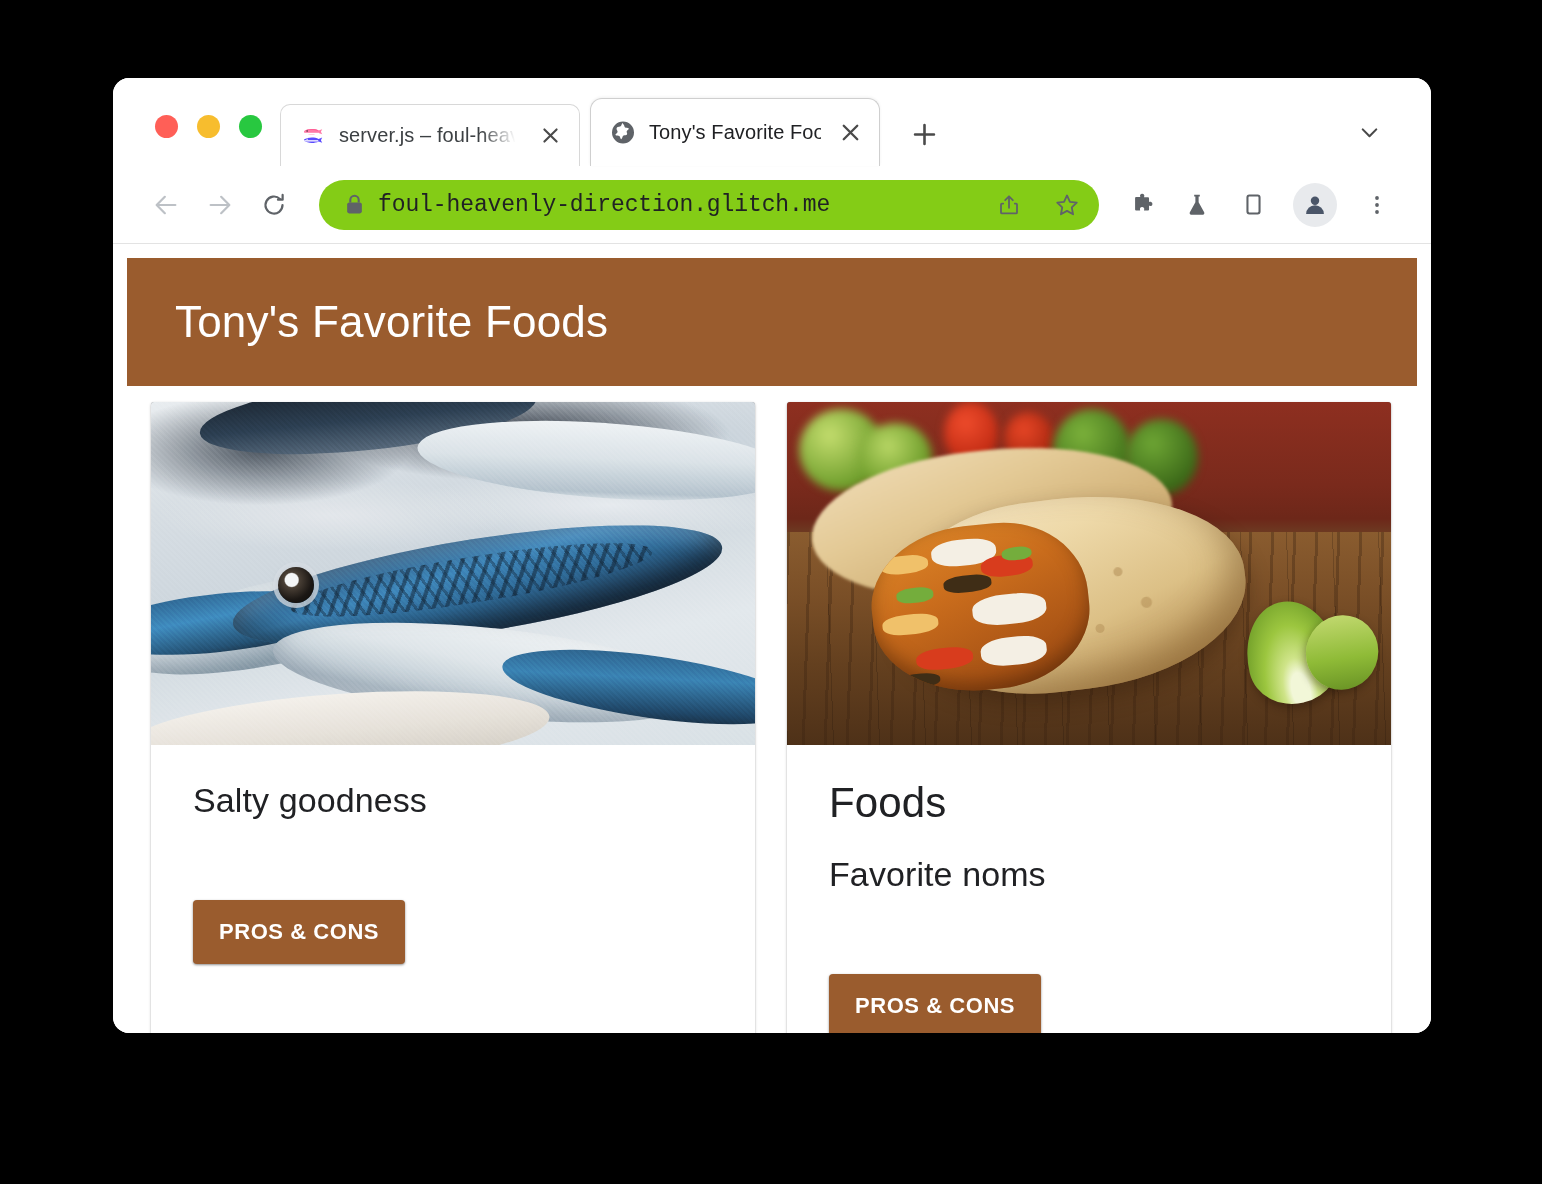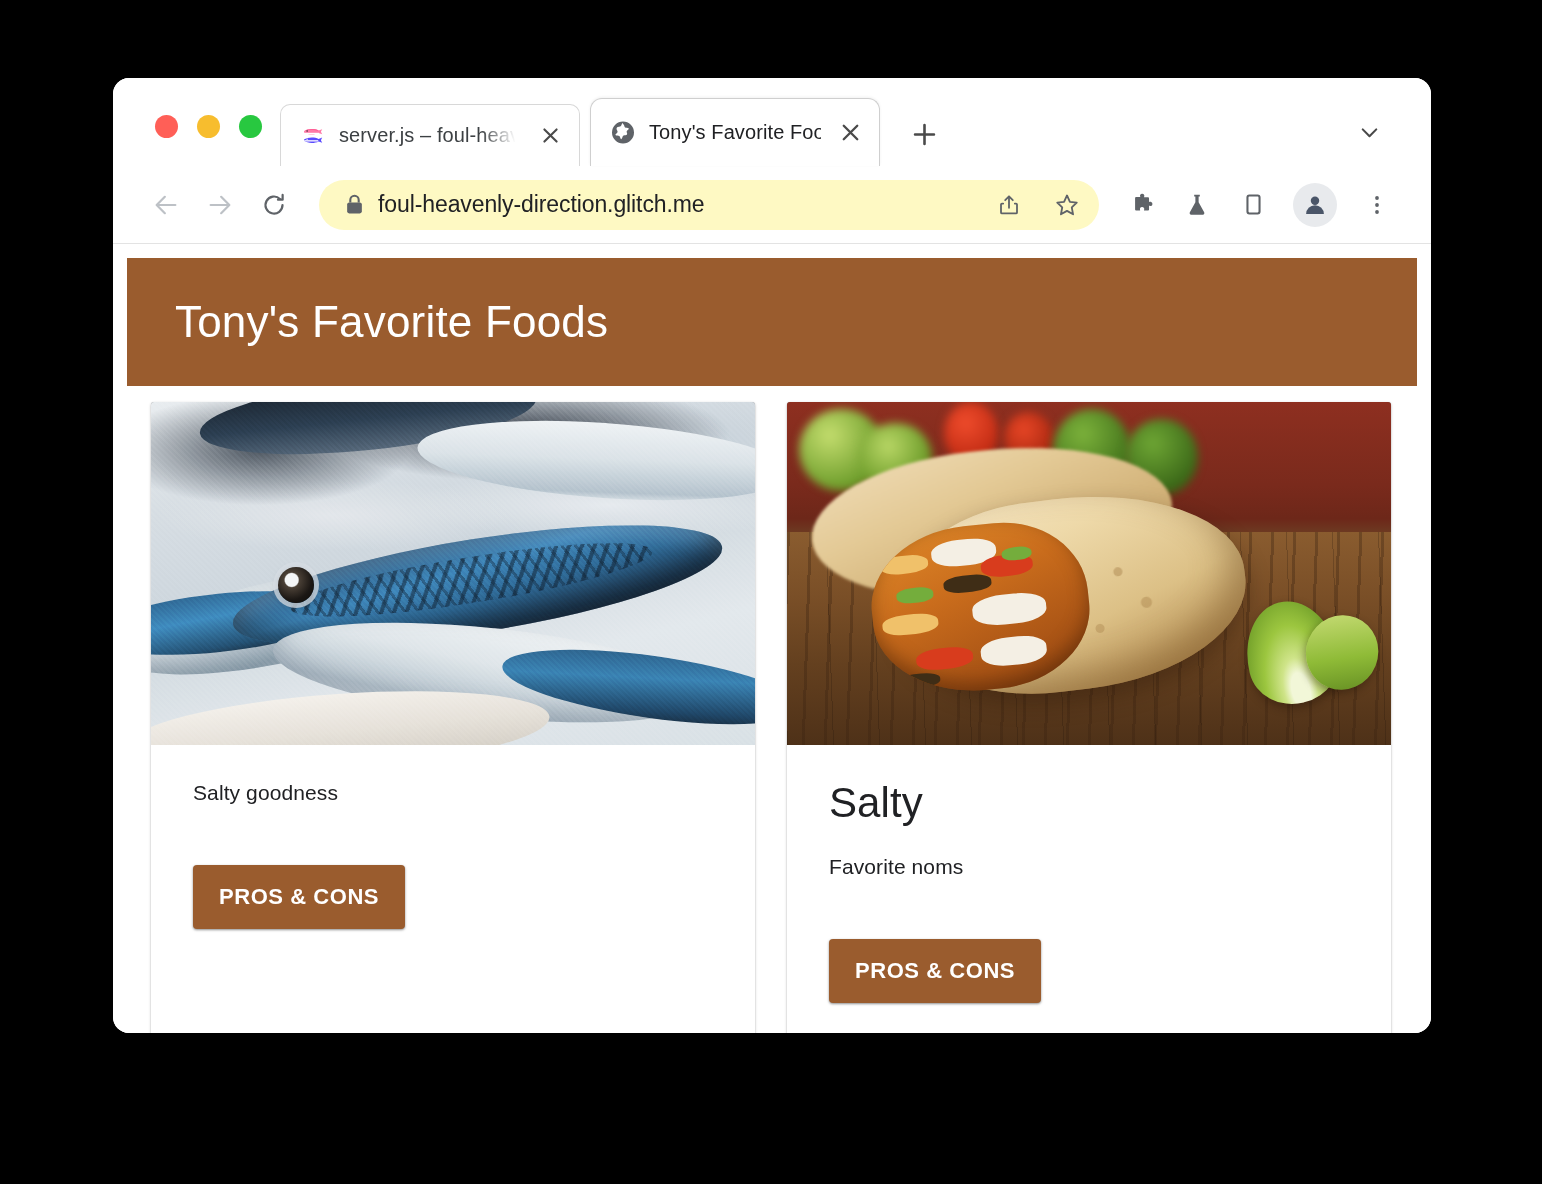--- a/index.html
+++ b/index.html
@@ -182,28 +182,29 @@
     border-radius: 50%;
     color: #5f6368;
     flex: 0 0 auto;
   }
   .nav-btn.disabled { color: #bdc1c6; }
 
   #omnibox {
     flex: 1 1 auto;
     height: 50px;
     margin: 0 12px 0 18px;
-    background: #fef9c3;
+    background: #84cc16;
     border-radius: 26px;
     display: flex;
     align-items: center;
     padding: 0 10px 0 26px;
     box-sizing: border-box;
     gap: 14px;
     min-width: 0;
+    font-family: Liberation Mono, monospace;
   }
   #omnibox .lock-icon {
     flex: 0 0 auto;
     display: flex;
     align-items: center;
     color: #5f6368;
   }
   #omnibox .url-text {
     flex: 1 1 auto;
     font-size: 23px;
@@ -489,38 +490,39 @@
   }
   .card-title {
     font-size: 42px;
     font-weight: 400;
     color: #202124;
     margin: 0 0 30px 0;
     letter-spacing: 0.1px;
     line-height: 1.05;
   }
   .card-subtitle {
-    font-size: 21px;
+    font-size: 34px;
     font-weight: 400;
     color: #202124;
     margin: 0 0 60px 0;
     letter-spacing: 0.1px;
   }
   .card-action {
     display: inline-block;
     border: none;
     border-radius: 4px;
     color: #ffffff;
     font-size: 22px;
     font-weight: bold;
     letter-spacing: 0.55px;
     padding: 19px 26px;
     font-family: "Liberation Sans", sans-serif;
     box-shadow: 0 1px 3px rgba(0,0,0,0.28), 0 1px 2px rgba(0,0,0,0.2);
     cursor: pointer;
+    margin-top: 20px;
   }
 
   svg { display: block; }
 </style>
 </head>
 <body>
 
 <div id="desktop">
 
   <div id="browser-window">
@@ -720,21 +722,21 @@
                 <div class="fb pepper" style="left:18%; top:72%; width:26%; height:13%;"></div>
                 <div class="fb chick" style="left:48%; top:70%; width:30%; height:17%;"></div>
                 <div class="fb green" style="left:62%; top:16%; width:14%; height:8%;"></div>
                 <div class="fb dark" style="left:8%;  top:86%; width:20%; height:9%;"></div>
               </div>
               <div class="bz-lime-front1"></div>
               <div class="bz-lime-front2"></div>
             </div>
           </div>
           <div class="card-body">
-            <h2 class="card-title">Salty</h2>
+            <h2 class="card-title">Foods</h2>
             <p class="card-subtitle">Favorite noms</p>
             <button class="card-action" style="background: rgb(154, 92, 46);">PROS &amp; CONS</button>
           </div>
         </div>
 
       </div>
     </div>
 
   </div>
 </div>

